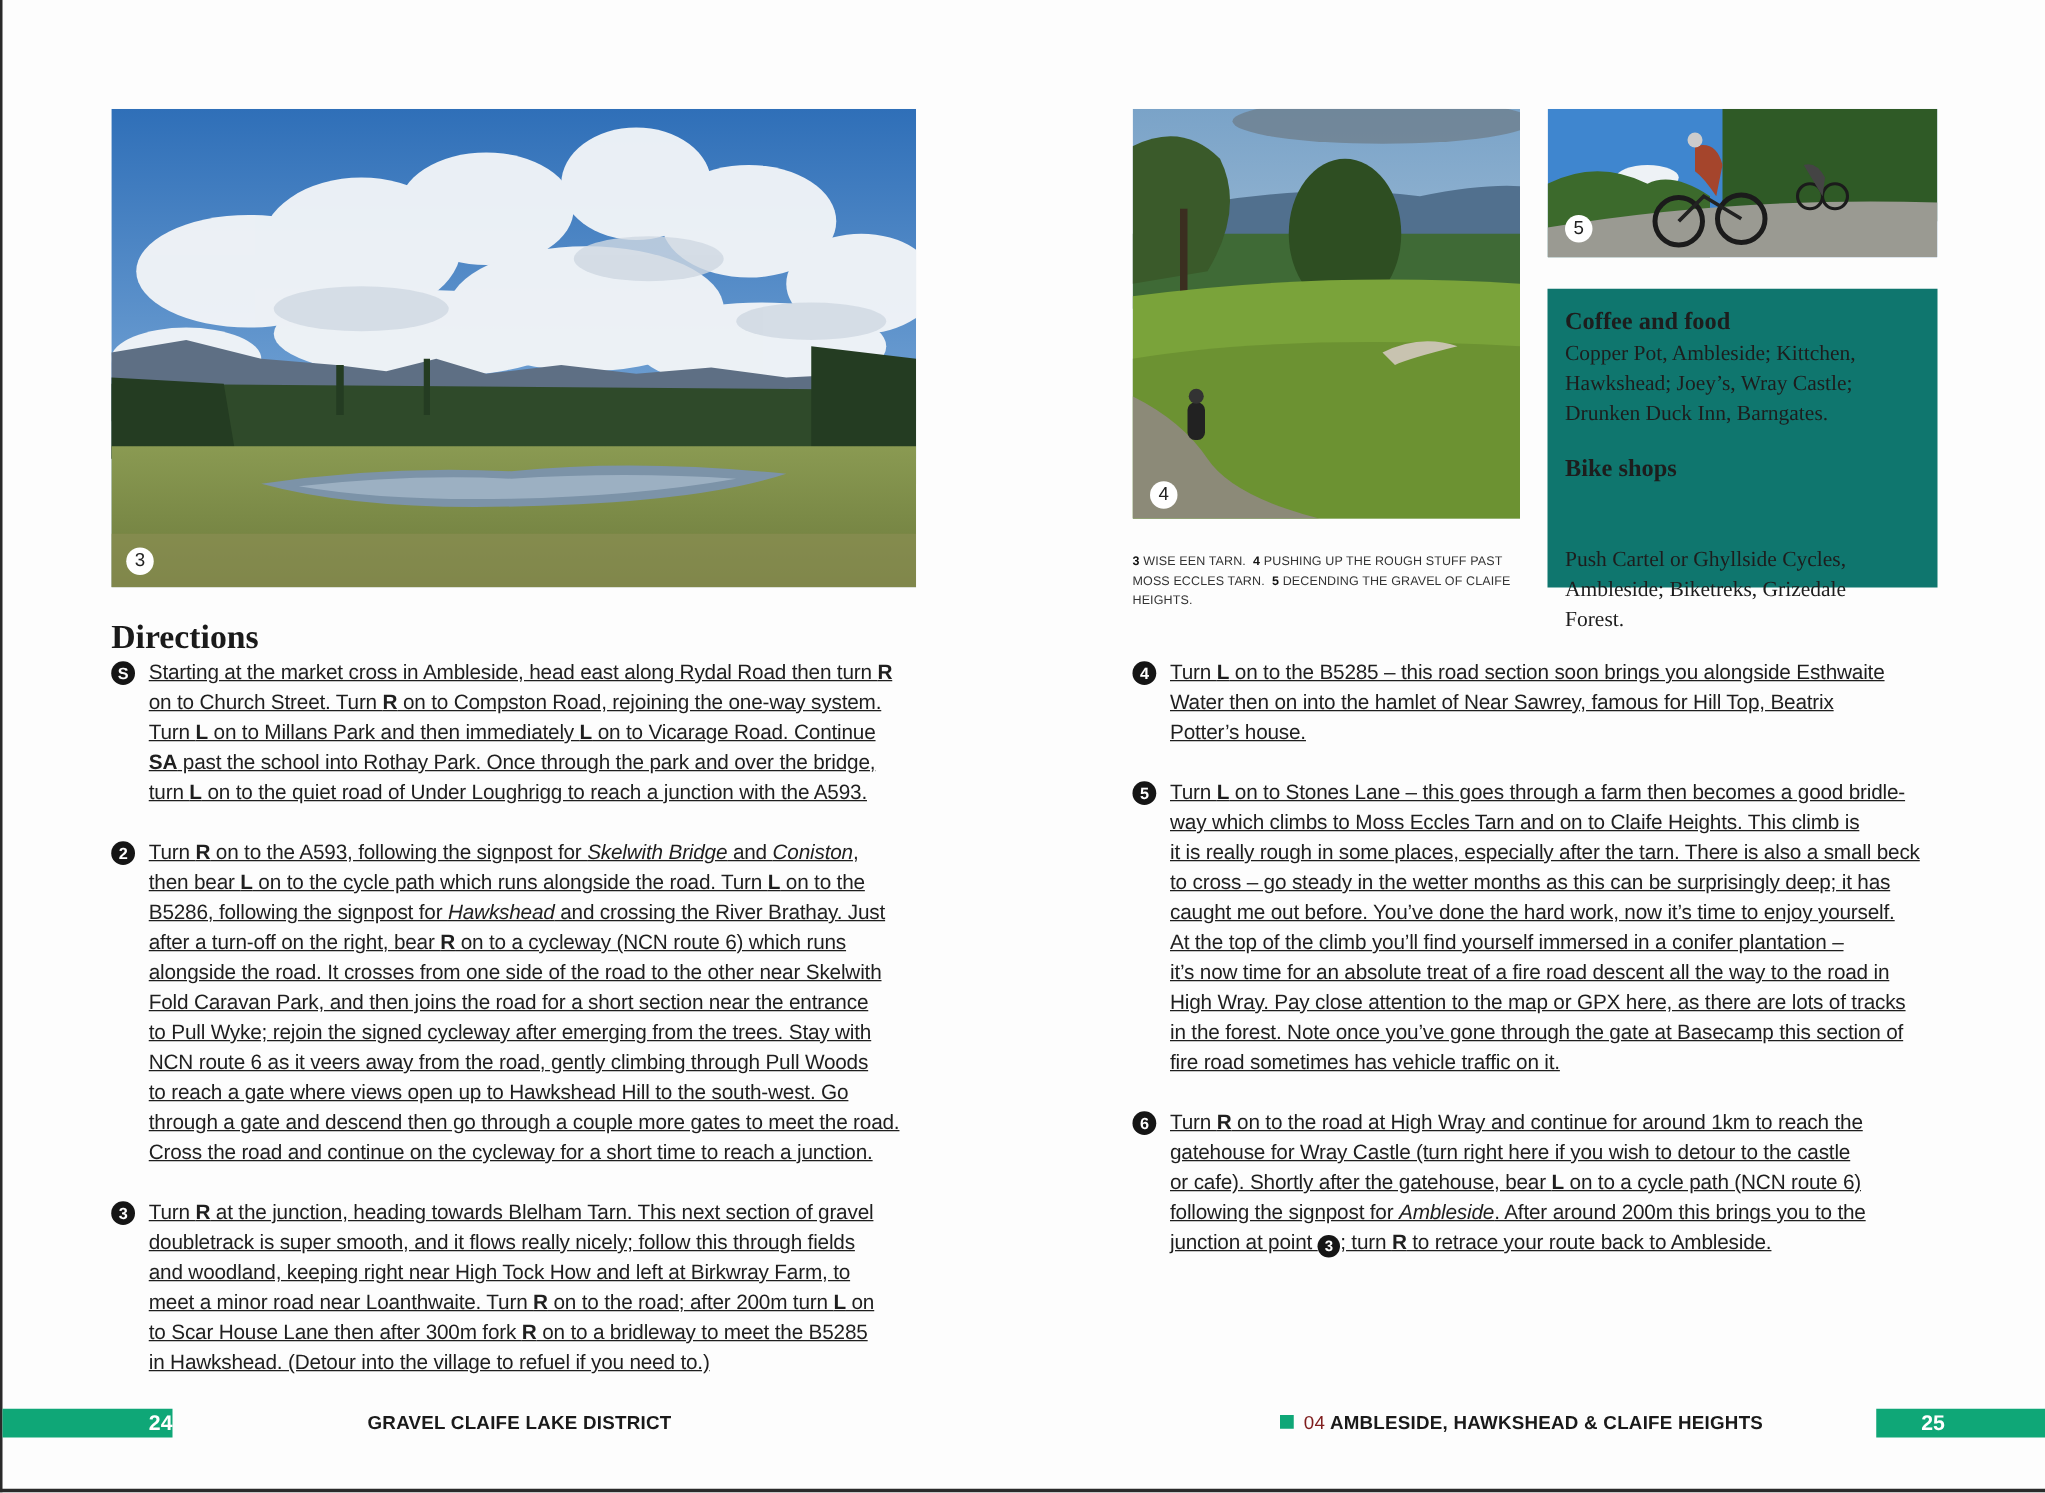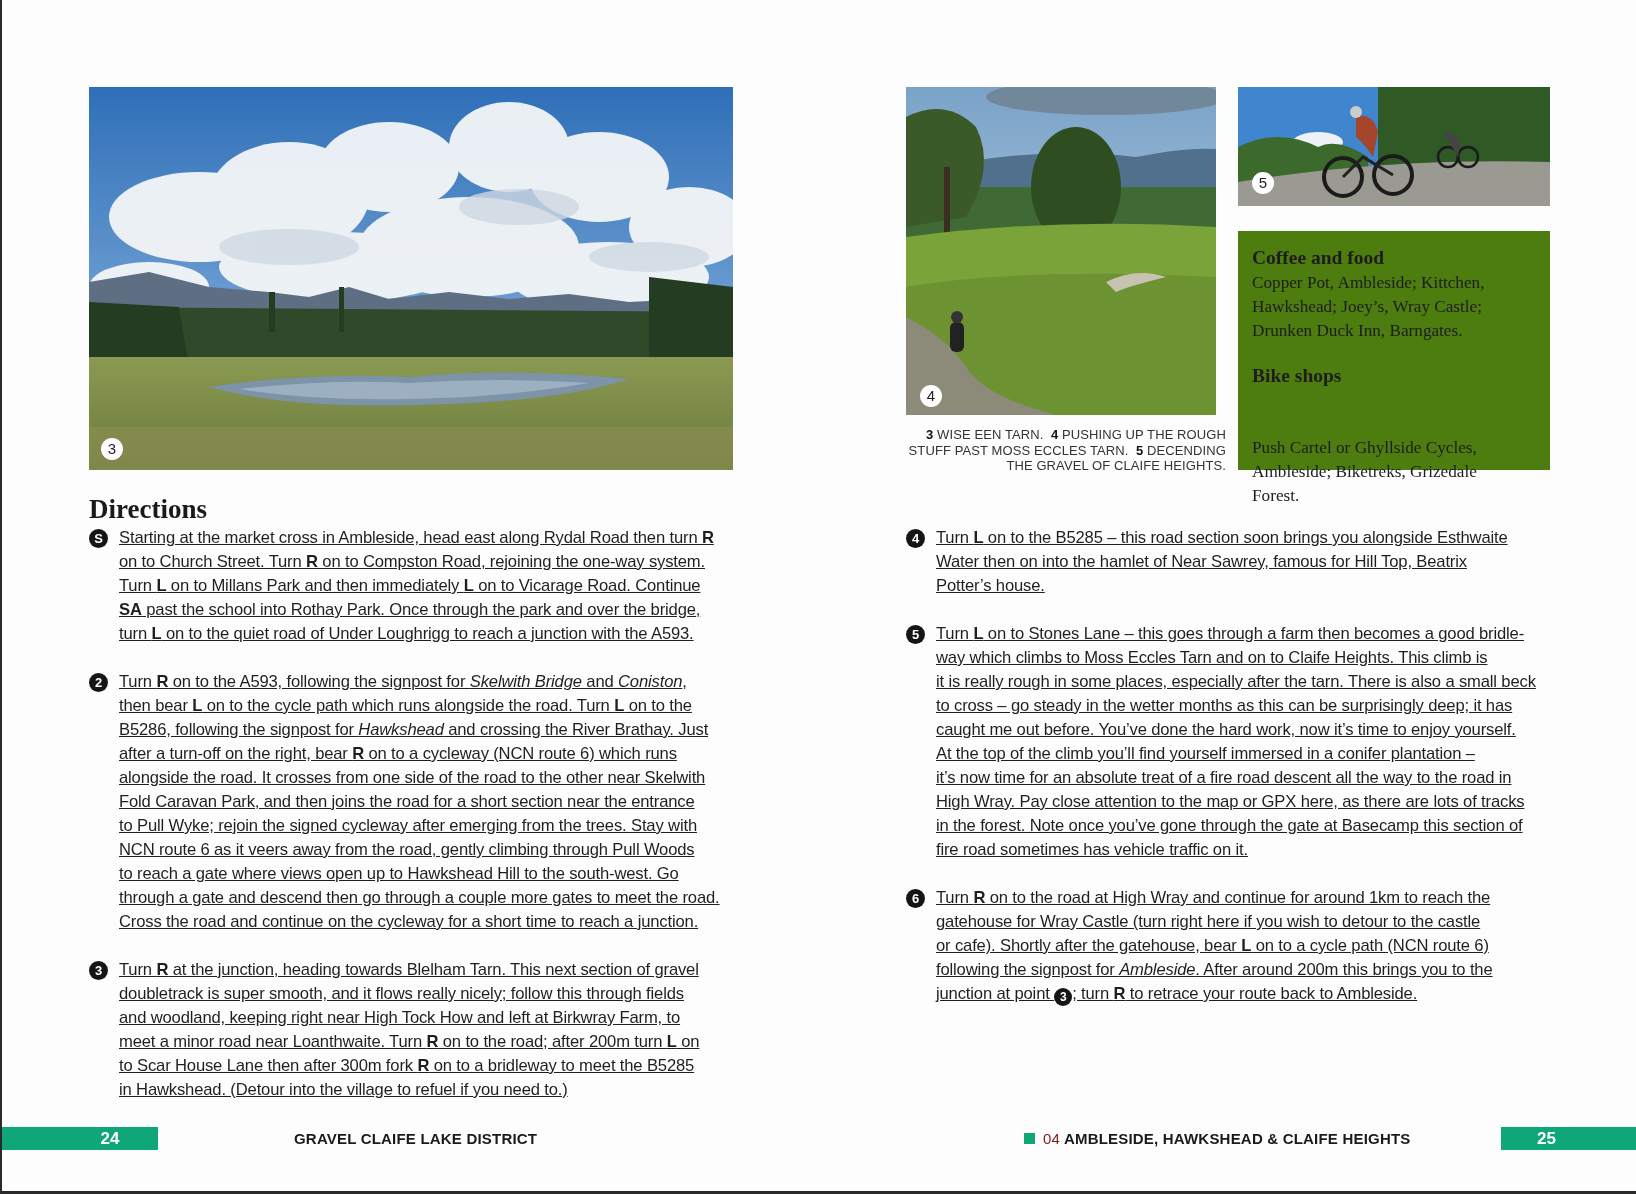--- a/index.html
+++ b/index.html
@@ -7,42 +7,42 @@
          font-family:"Liberation Sans", sans-serif; color:#1e1e1e; }
   .frame-left { position:absolute; left:0; top:0; width:2px; height:1194px; background:#2a2a2a; }
   .frame-bottom { position:absolute; left:0; bottom:0; width:1636px; height:3px; background:#2a2a2a; }
   .photo { position:absolute; overflow:hidden; }
   .photo svg { display:block; width:100%; height:100%; }
   .photo-num { position:absolute; width:22px; height:22px; border-radius:50%; background:#fff;
                color:#222; font-size:15px; line-height:22px; text-align:center; font-family:"Liberation Sans", sans-serif; }
   #p3 { left:89px; top:87px; width:644px; height:383px; }
   #p4 { left:906px; top:87px; width:310px; height:328px; }
   #p5 { left:1238px; top:87px; width:312px; height:119px; }
-  .caption { position:absolute; left:906px; top:427px; width:320px; font-size:13px; line-height:15.5px;
-             color:#333; letter-spacing:0.1px; text-transform:uppercase;text-align:right; }
+  .caption { position:absolute; left:906px; top:442px; width:320px; font-size:10px; line-height:15.5px;
+             color:#333; letter-spacing:0.1px; text-transform:uppercase; }
   .caption b { color:#111; }
-  .infobox { position:absolute; left:1238px; top:231px; width:312px; height:239px; background:#4d7c0f; }
+  .infobox { position:absolute; left:1238px; top:231px; width:312px; height:239px; background:#0f766e; }
   .infobox .inner { padding:14px 14px 0 14px; font-family:"Liberation Serif", serif; font-size:17.2px; line-height:24px; color:#1d1d1d; }
   .infobox h3 { margin:0; font-size:19.5px; line-height:26px; font-weight:bold; }
   .infobox p { margin:0 0 20px 0; }
   .dir-heading { position:absolute; left:89px; top:494px; margin:0; font-family:"Liberation Serif", serif;
                  font-size:27px; font-weight:bold; color:#1a1a1a; }
   .col { position:absolute; font-size:16.6px; line-height:24px; color:#1f1f1f; letter-spacing:-0.15px; }
   .col-left { left:89px; top:526px; width:650px; }
   .col-right { left:906px; top:526px; width:650px; }
   .step { position:relative; padding-left:30px; margin-bottom:24px; }
   .step .marker { position:absolute; left:0; top:3px; width:19px; height:19px; border-radius:50%;
                   background:#151515; color:#fff; font-size:13px; line-height:19px; text-align:center; font-weight:bold; }
   .step .line { display:block; white-space:nowrap;text-decoration:underline; }
   .step b { font-weight:bold; }
   .inline-marker { display:inline-block; width:18px; height:18px; border-radius:50%; background:#151515; color:#fff;
                    font-size:12px; line-height:18px; text-align:center; font-weight:bold; vertical-align:-2px; }
   .footer-num { position:absolute; top:1127px; height:23px; background:#0fa777; color:#fff; font-weight:bold;
                 font-size:17px; line-height:23px; text-align:center; }
-  #fn-left { left:2px; width:156px; padding-left:60px; text-align:center; box-sizing:border-box; }
+  #fn-left { left:2px; width:136px; padding-left:60px; text-align:right; box-sizing:border-box; }
   #fn-right { left:1501px; width:135px; text-align:left; padding-left:36px; box-sizing:border-box; }
   .footer-title { position:absolute; top:1127px; font-size:15px; line-height:23px; font-weight:bold; color:#1a1a1a; letter-spacing:0.2px; }
   #ft-left { left:294px; }
   #ft-right { left:1024px; }
   #ft-right .sq { display:inline-block; width:11px; height:11px; background:#0fa777; margin-right:8px; vertical-align:0px; }
   #ft-right .num { font-weight:normal; color:#7f1d1d; }
 </style>
 </head>
 <body>
 

